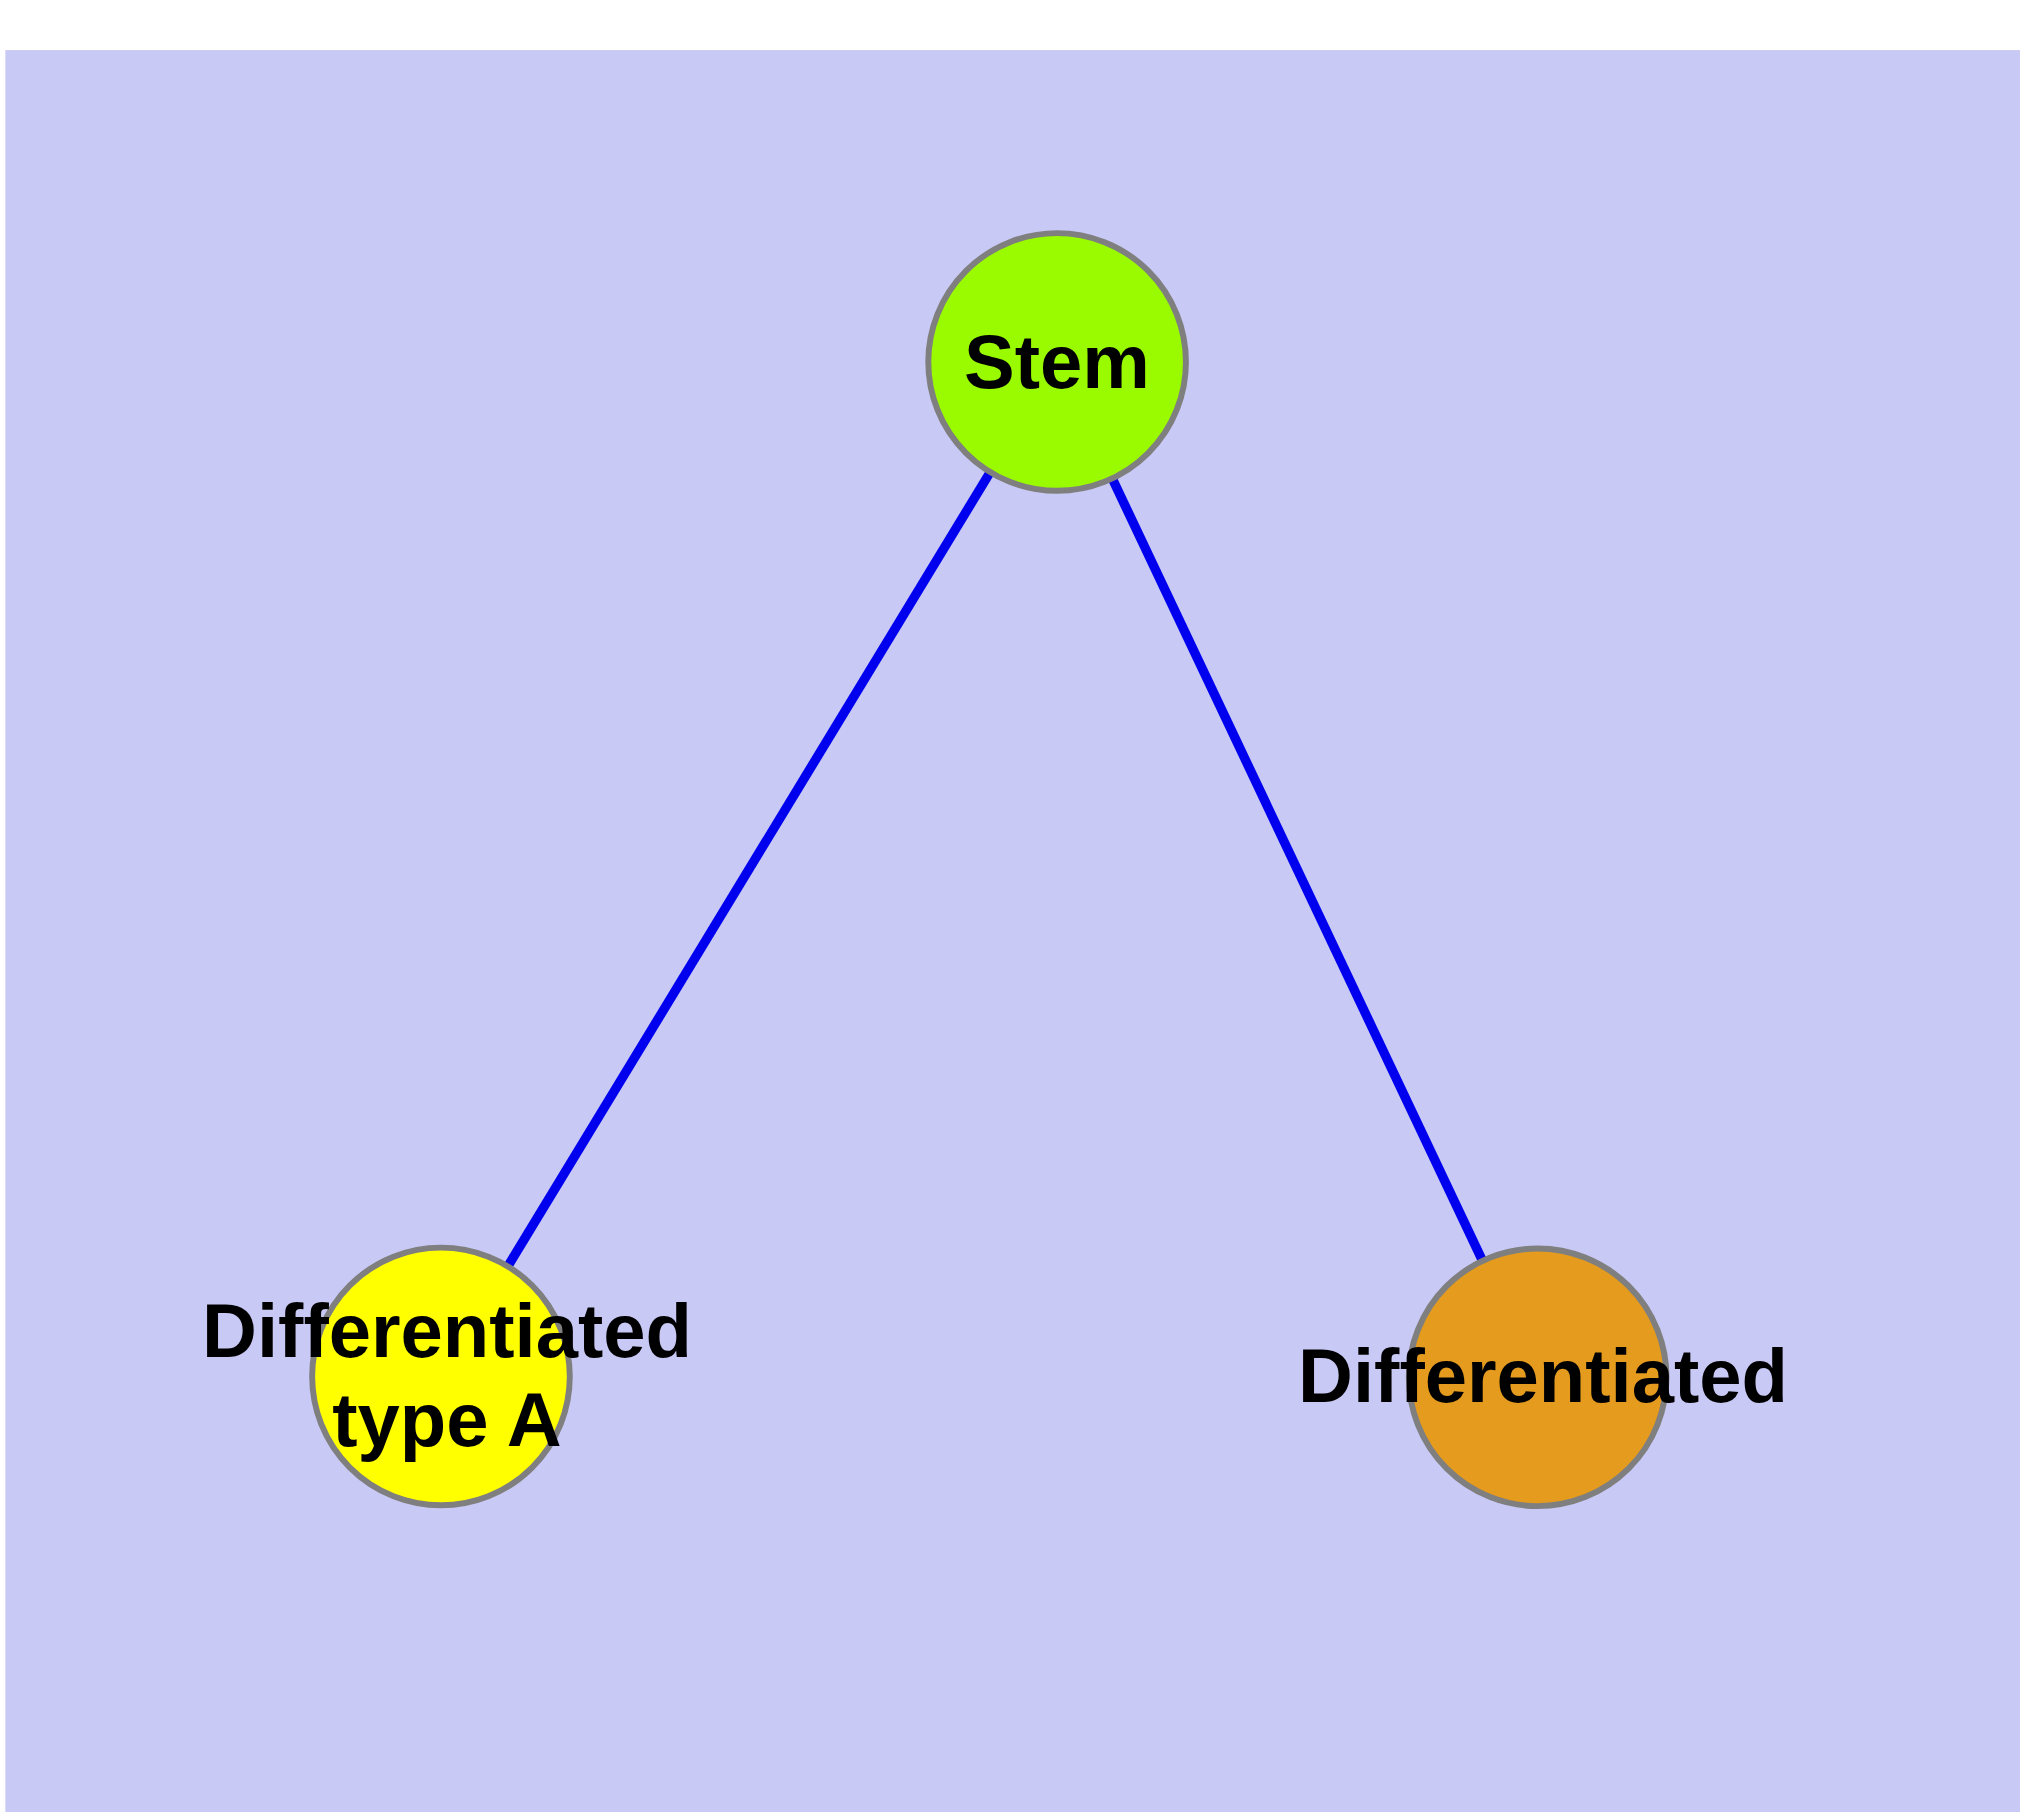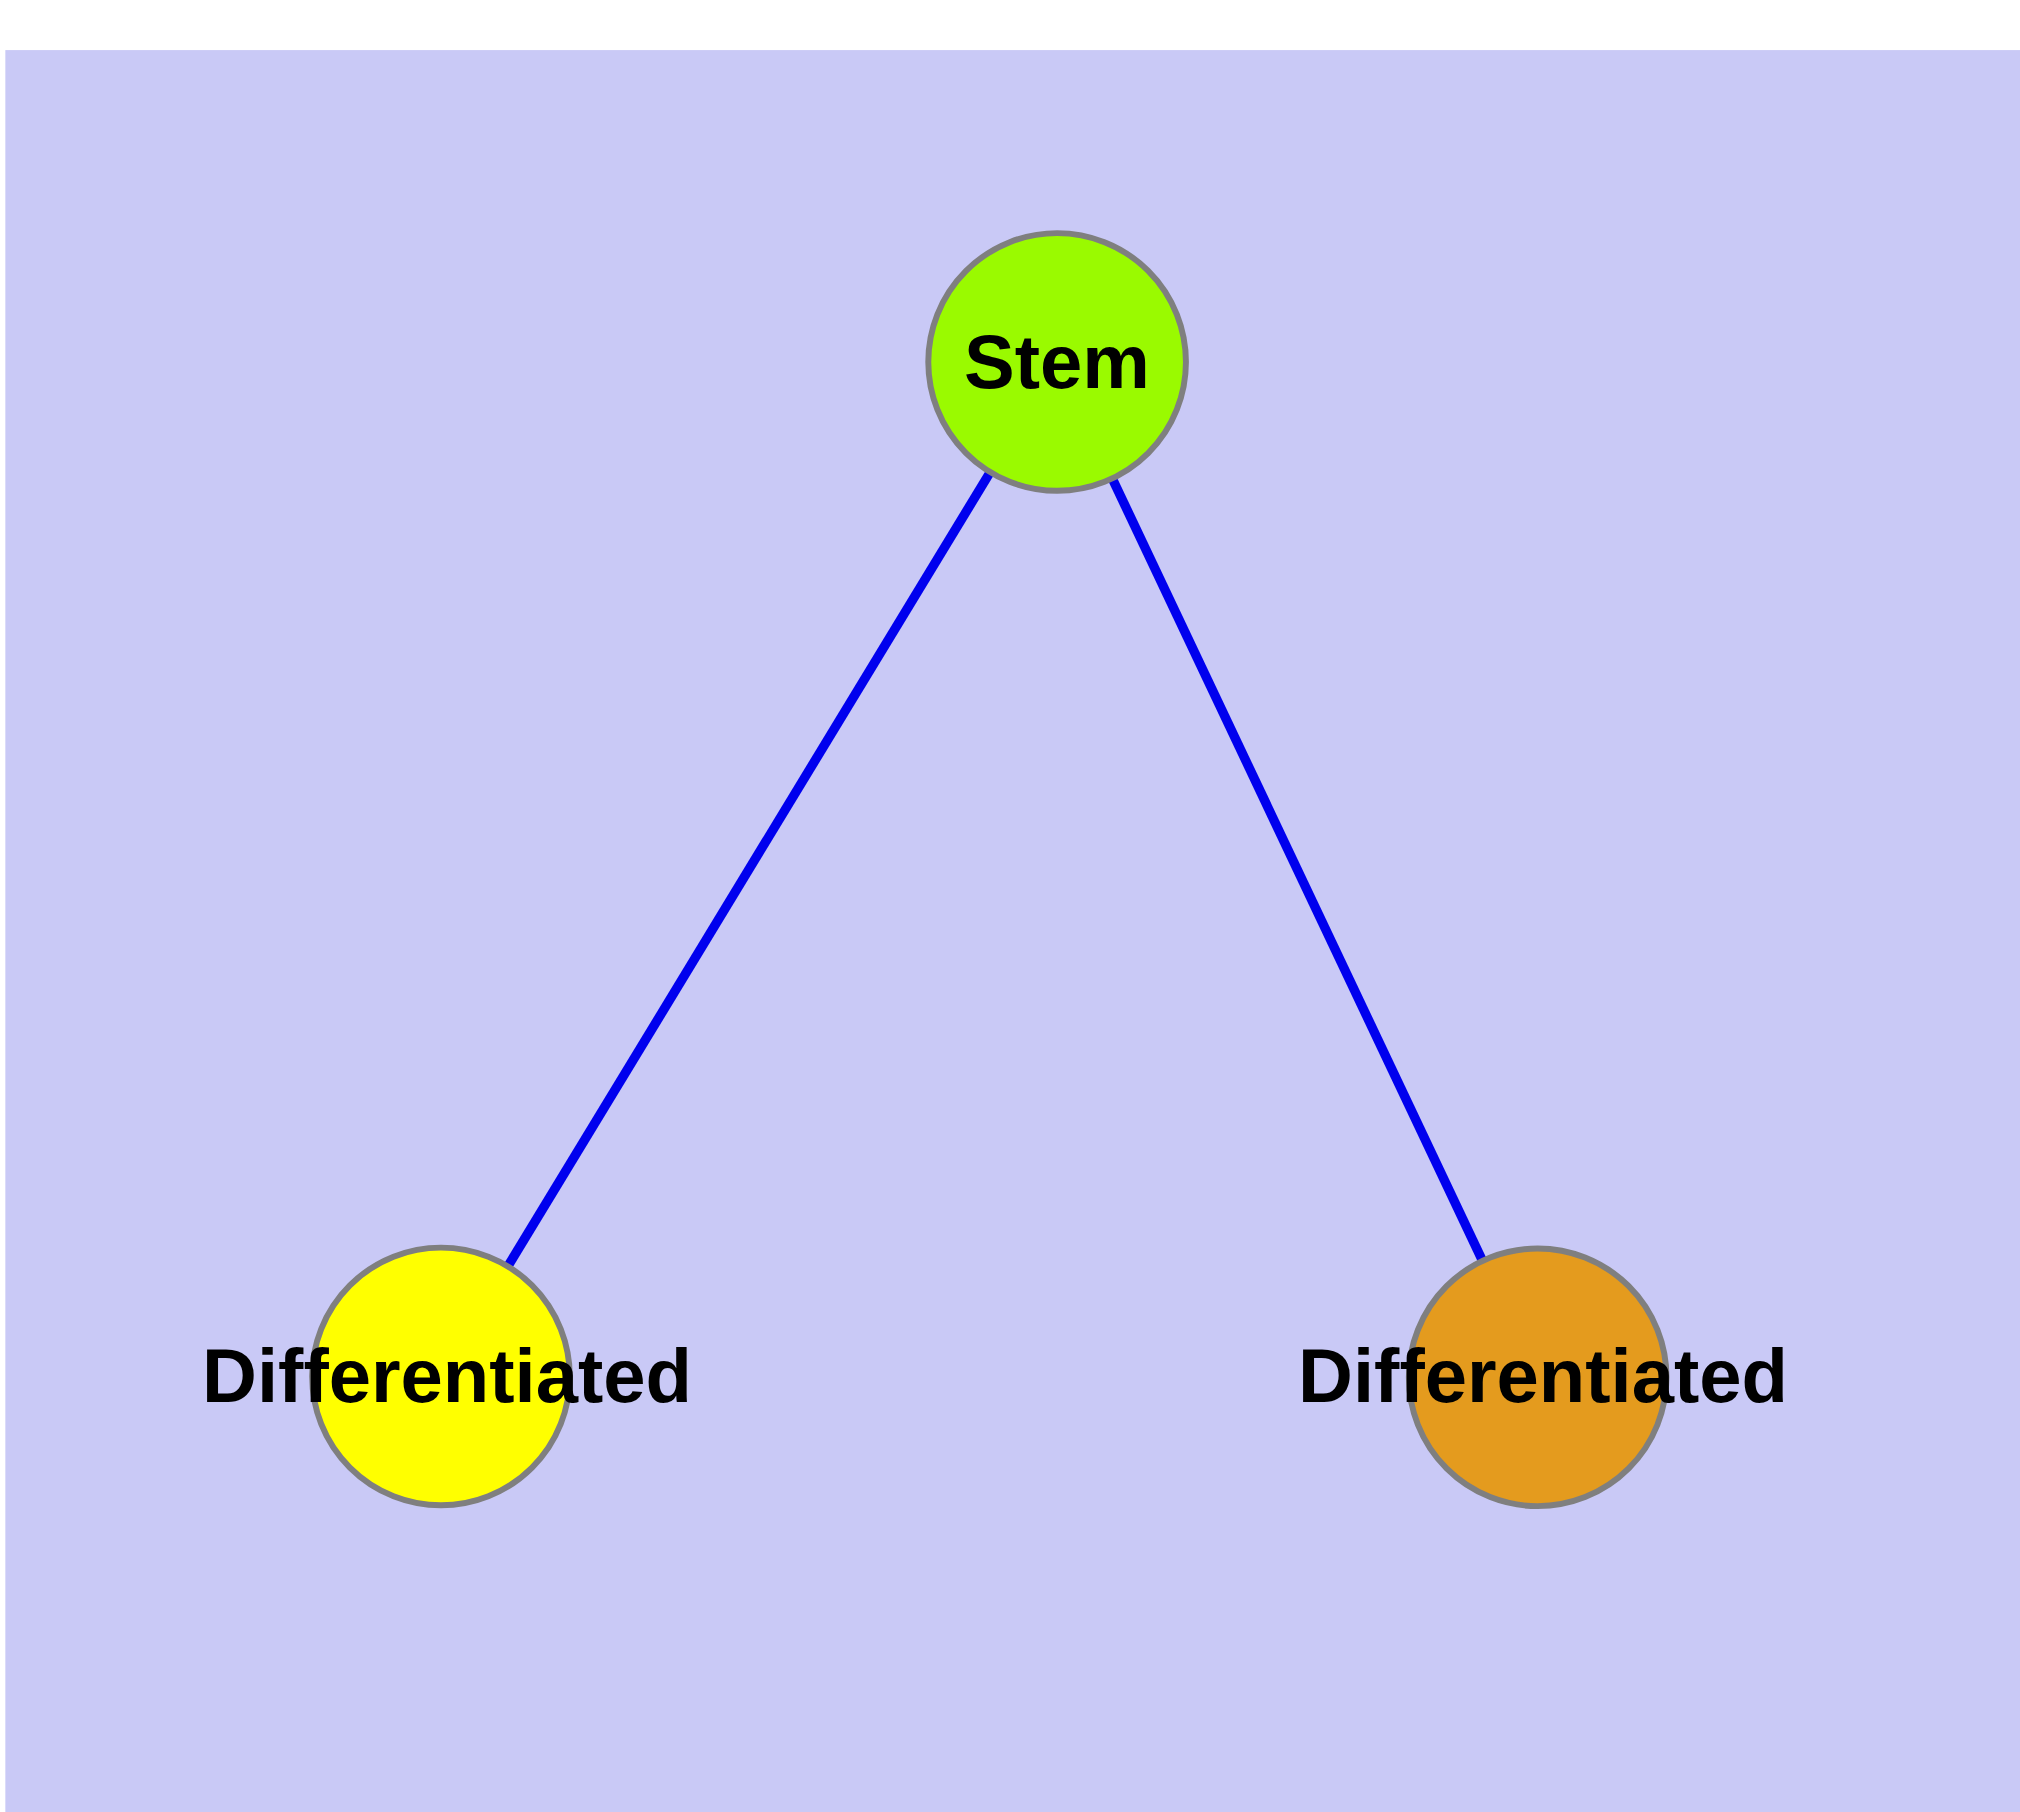--- a/index.html
+++ b/index.html
@@ -58,20 +58,21 @@
     <circle cx="520" cy="1571" r="152" stroke-width="7" stroke="#7f7f7f" fill="#ffff00"></circle>
     <circle cx="1814" cy="1572" r="152" stroke-width="7" stroke="#7f7f7f" fill="#e49b1e"></circle>
   </svg>
 
   <div class="node-label label-stem">
     <span class="label-line">Stem</span>
   </div>
 
   <div class="node-label label-type-a">
     <span class="label-line">Differentiated</span>
+    <span class="label-line">type A</span>
   </div>
 
   <div class="node-label label-type-b">
     <span class="label-line">Differentiated</span>
   </div>
 
 </div>
 
 
 </body></html>

